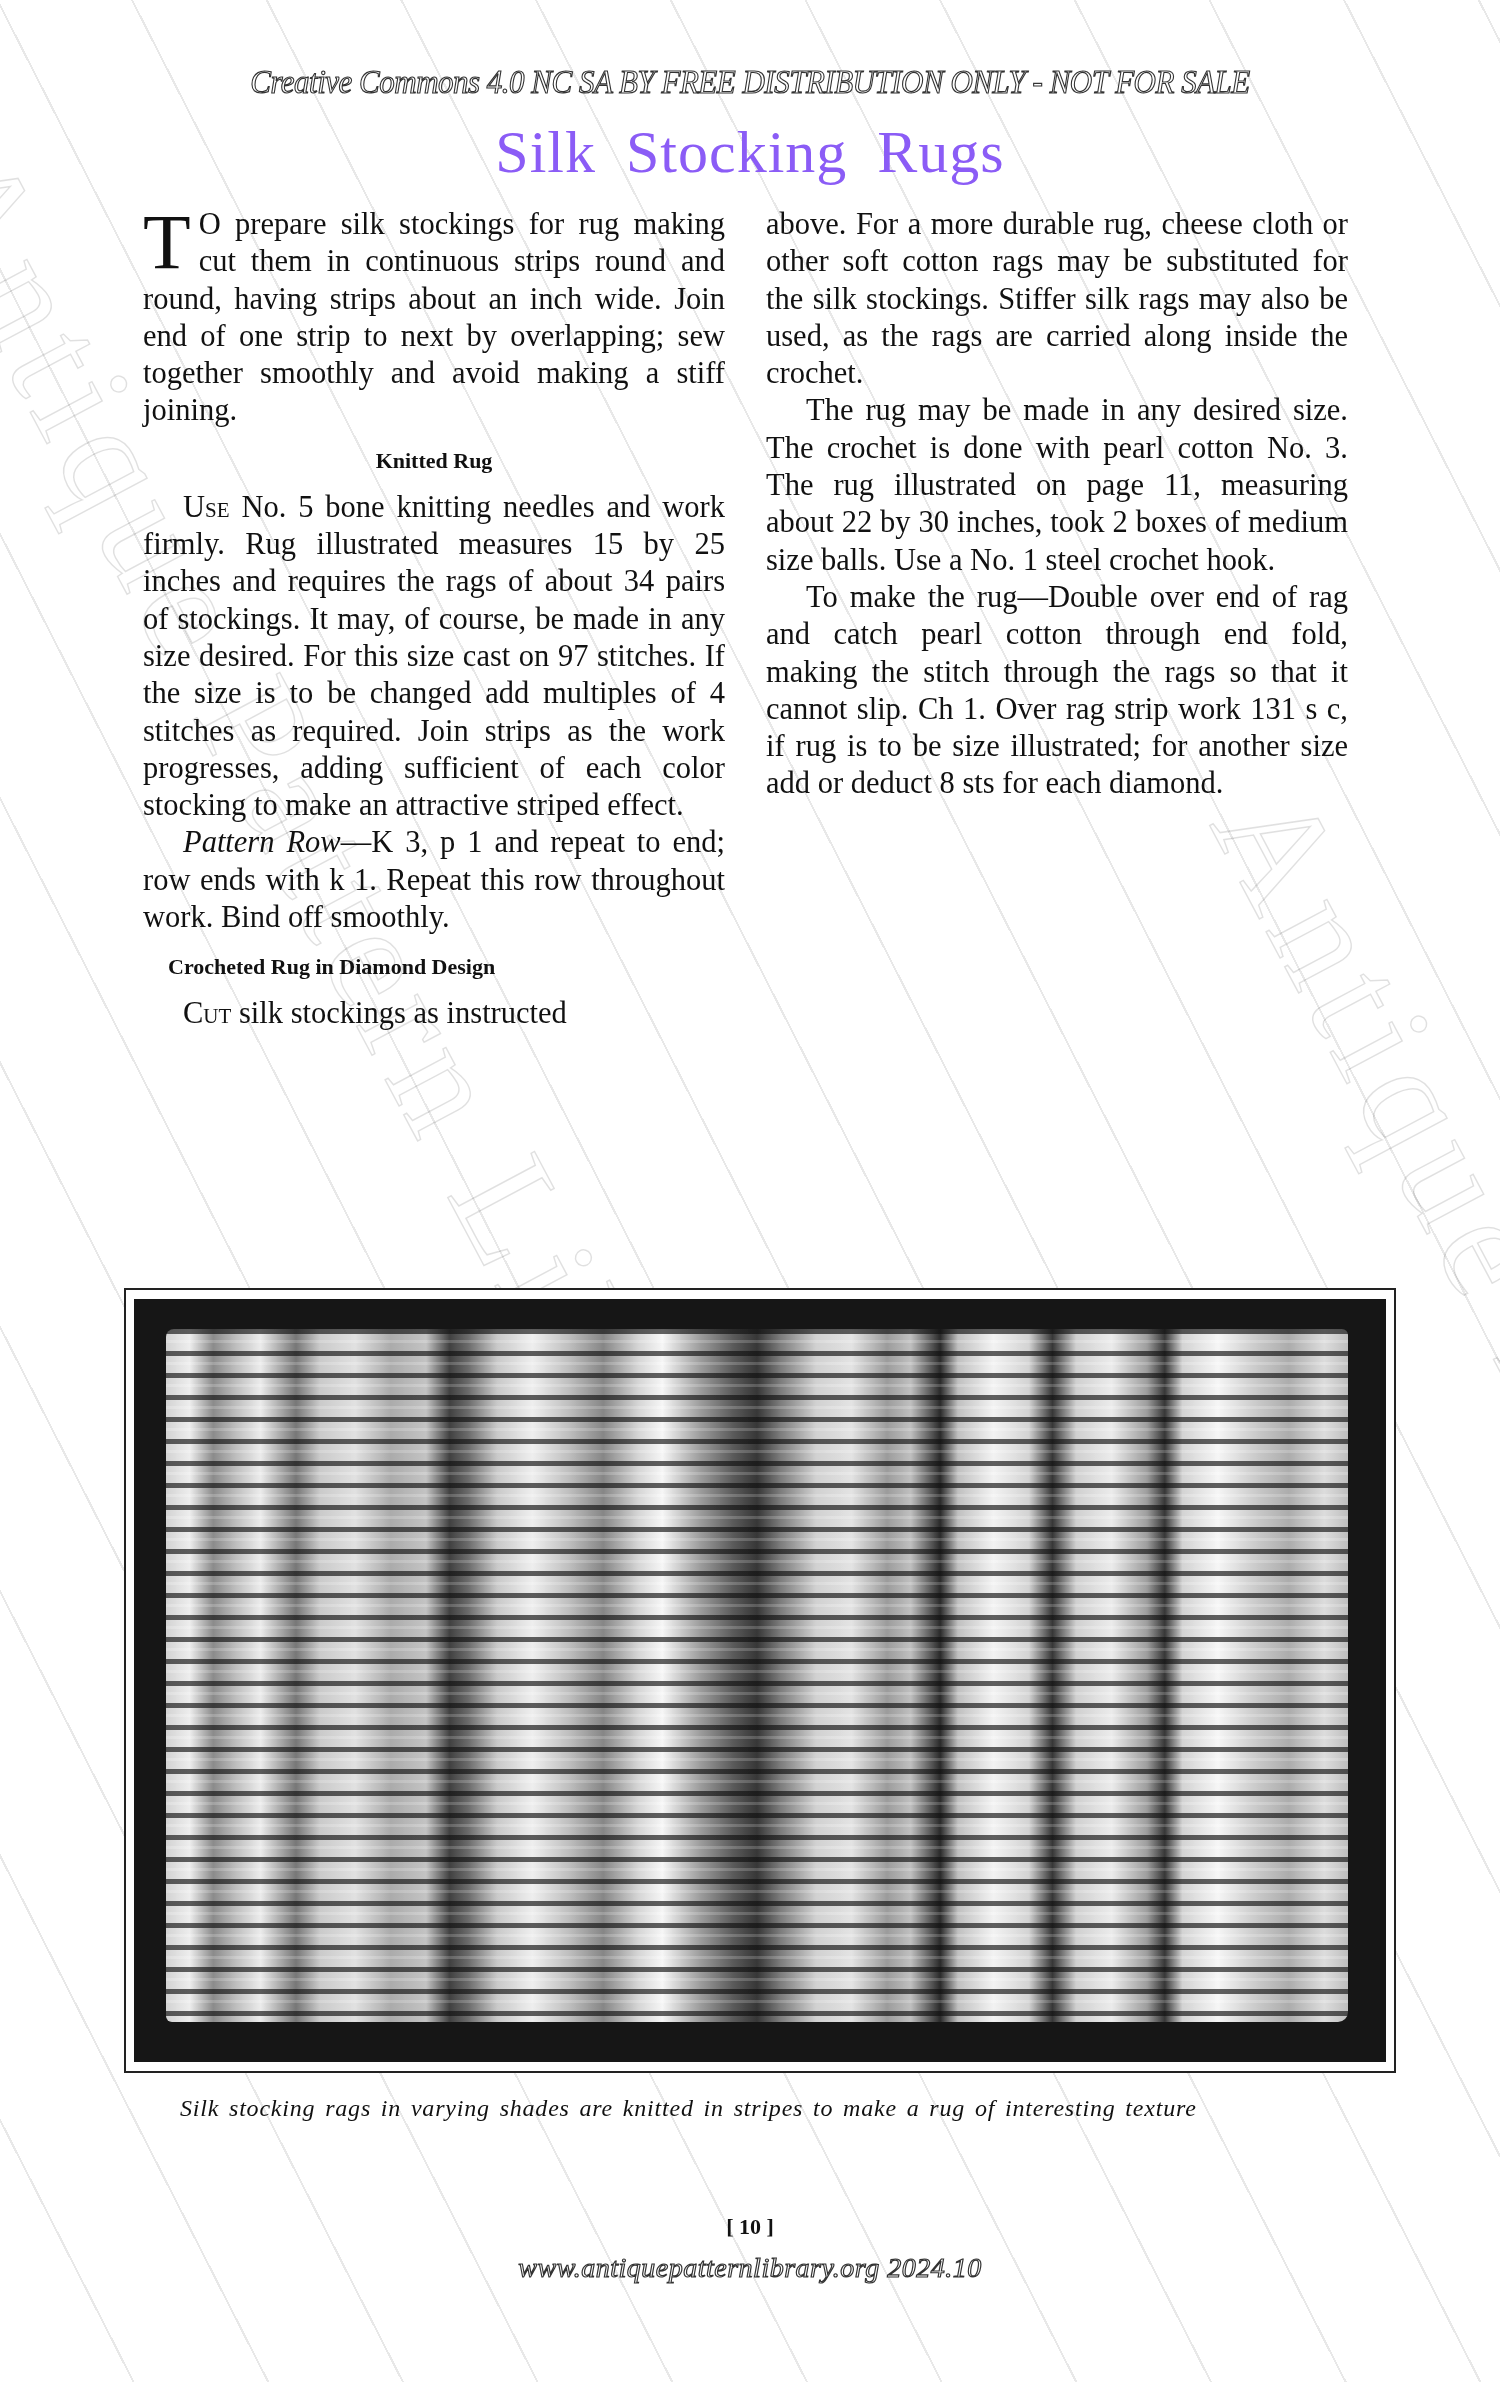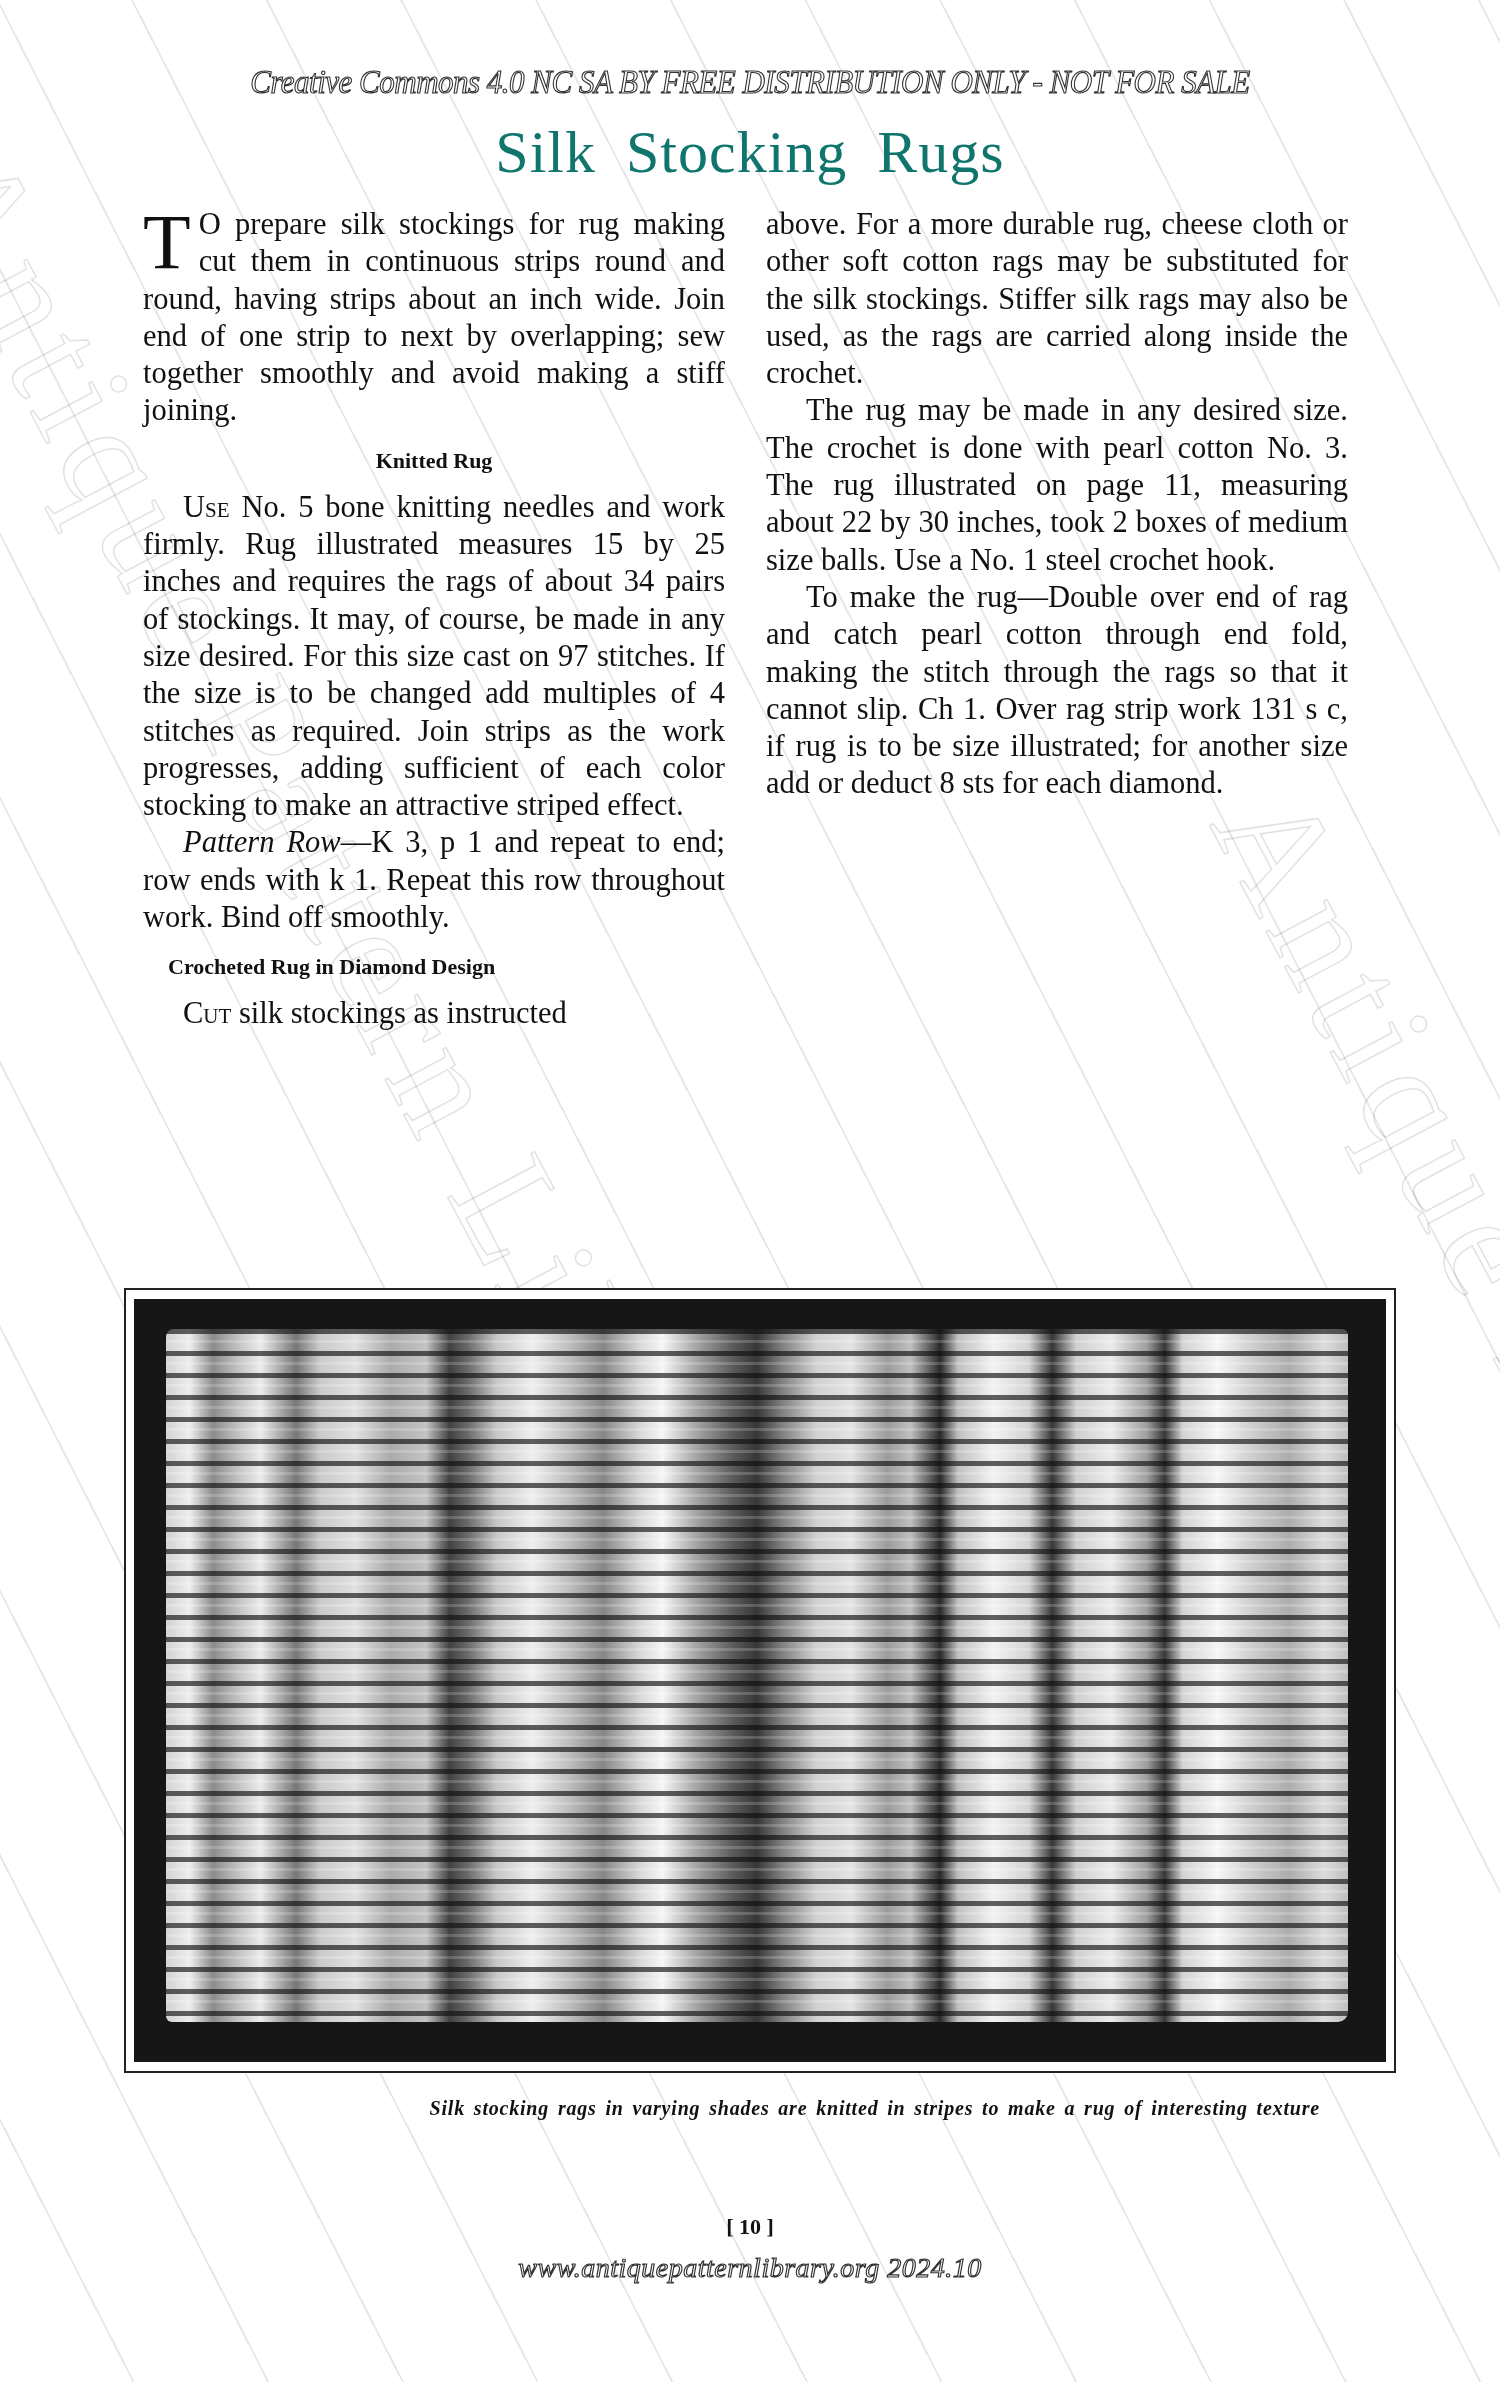--- a/index.html
+++ b/index.html
@@ -25,21 +25,21 @@
 
   .license {
     position:absolute; top:64px; left:0; width:1500px; text-align:center;
     font-family:"Liberation Serif","DejaVu Serif",serif; font-style:italic;
     font-size:31px; letter-spacing:-0.5px;
     color:#fff; -webkit-text-stroke:1.1px #333;
     transform:scaleY(1.08);
   }
   .title {
     position:absolute; top:118px; left:0; width:1500px; text-align:center;
-    font-size:60px; letter-spacing:1px; word-spacing:14px; color:#0f766e;
+    font-size:60px; letter-spacing:1px; word-spacing:14px; color:#8b5cf6;
   }
   .col {
     position:absolute; top:206px; width:582px;
     font-size:30.5px; line-height:37.3px; text-align:justify;
   }
   .col-left { left:143px; }
   .col-right { left:766px; }
   .col p { margin:0; text-indent:40px; hyphens:manual; }
   .col p.noindent { text-indent:0; }
   .dropcap {
@@ -69,22 +69,22 @@
       linear-gradient(90deg,
         #cfcfcf 0%, #e8e8e8 2%, #8a8a8a 4%, #bdbdbd 6%, #e6e6e6 8%, #777 11%, #c6c6c6 13%,
         #dcdcdc 16%, #a9a9a9 19%, #c0c0c0 22%, #444 24%, #6a6a6a 25.5%, #c5c5c5 28%, #e9e9e9 31%,
         #bdbdbd 34%, #868686 37%, #d2d2d2 40%, #f0f0f0 42%, #a0a0a0 45%, #5c5c5c 48%, #3a3a3a 50%,
         #7d7d7d 52%, #cdcdcd 55%, #dedede 58%, #9a9a9a 61%, #bcbcbc 63%, #2e2e2e 65.5%, #bdbdbd 67%,
         #ededed 70%, #cfcfcf 73%, #3a3a3a 75%, #cccccc 77%, #e6e6e6 80%, #9c9c9c 83%, #3a3a3a 84.5%,
         #cfcfcf 86%, #f0f0f0 89%, #c9c9c9 92%, #aaaaaa 95%, #d8d8d8 98%, #bbbbbb 100%);
     filter:contrast(1.05);
   }
   .caption {
-    position:absolute; top:2094px; left:180px; width:1140px; text-align:right;
-    font-style:italic; font-weight:bold; font-size:20px; line-height:29px;
+    position:absolute; top:2094px; left:180px; width:1140px; text-align:left;
+    font-style:italic; font-weight:normal; font-size:24px; line-height:29px;
     letter-spacing:0.8px; word-spacing:3px;
   }
   .pagenum {
     position:absolute; top:2170px; left:0; width:1500px; text-align:center;
     font-size:22px; font-weight:bold;margin-top:44px;
   }
   .footer-url {
     position:absolute; top:2252px; left:0; width:1500px; text-align:center;
     font-style:italic; font-size:28px; letter-spacing:0.5px;
     color:#fff; -webkit-text-stroke:1.2px #333;

